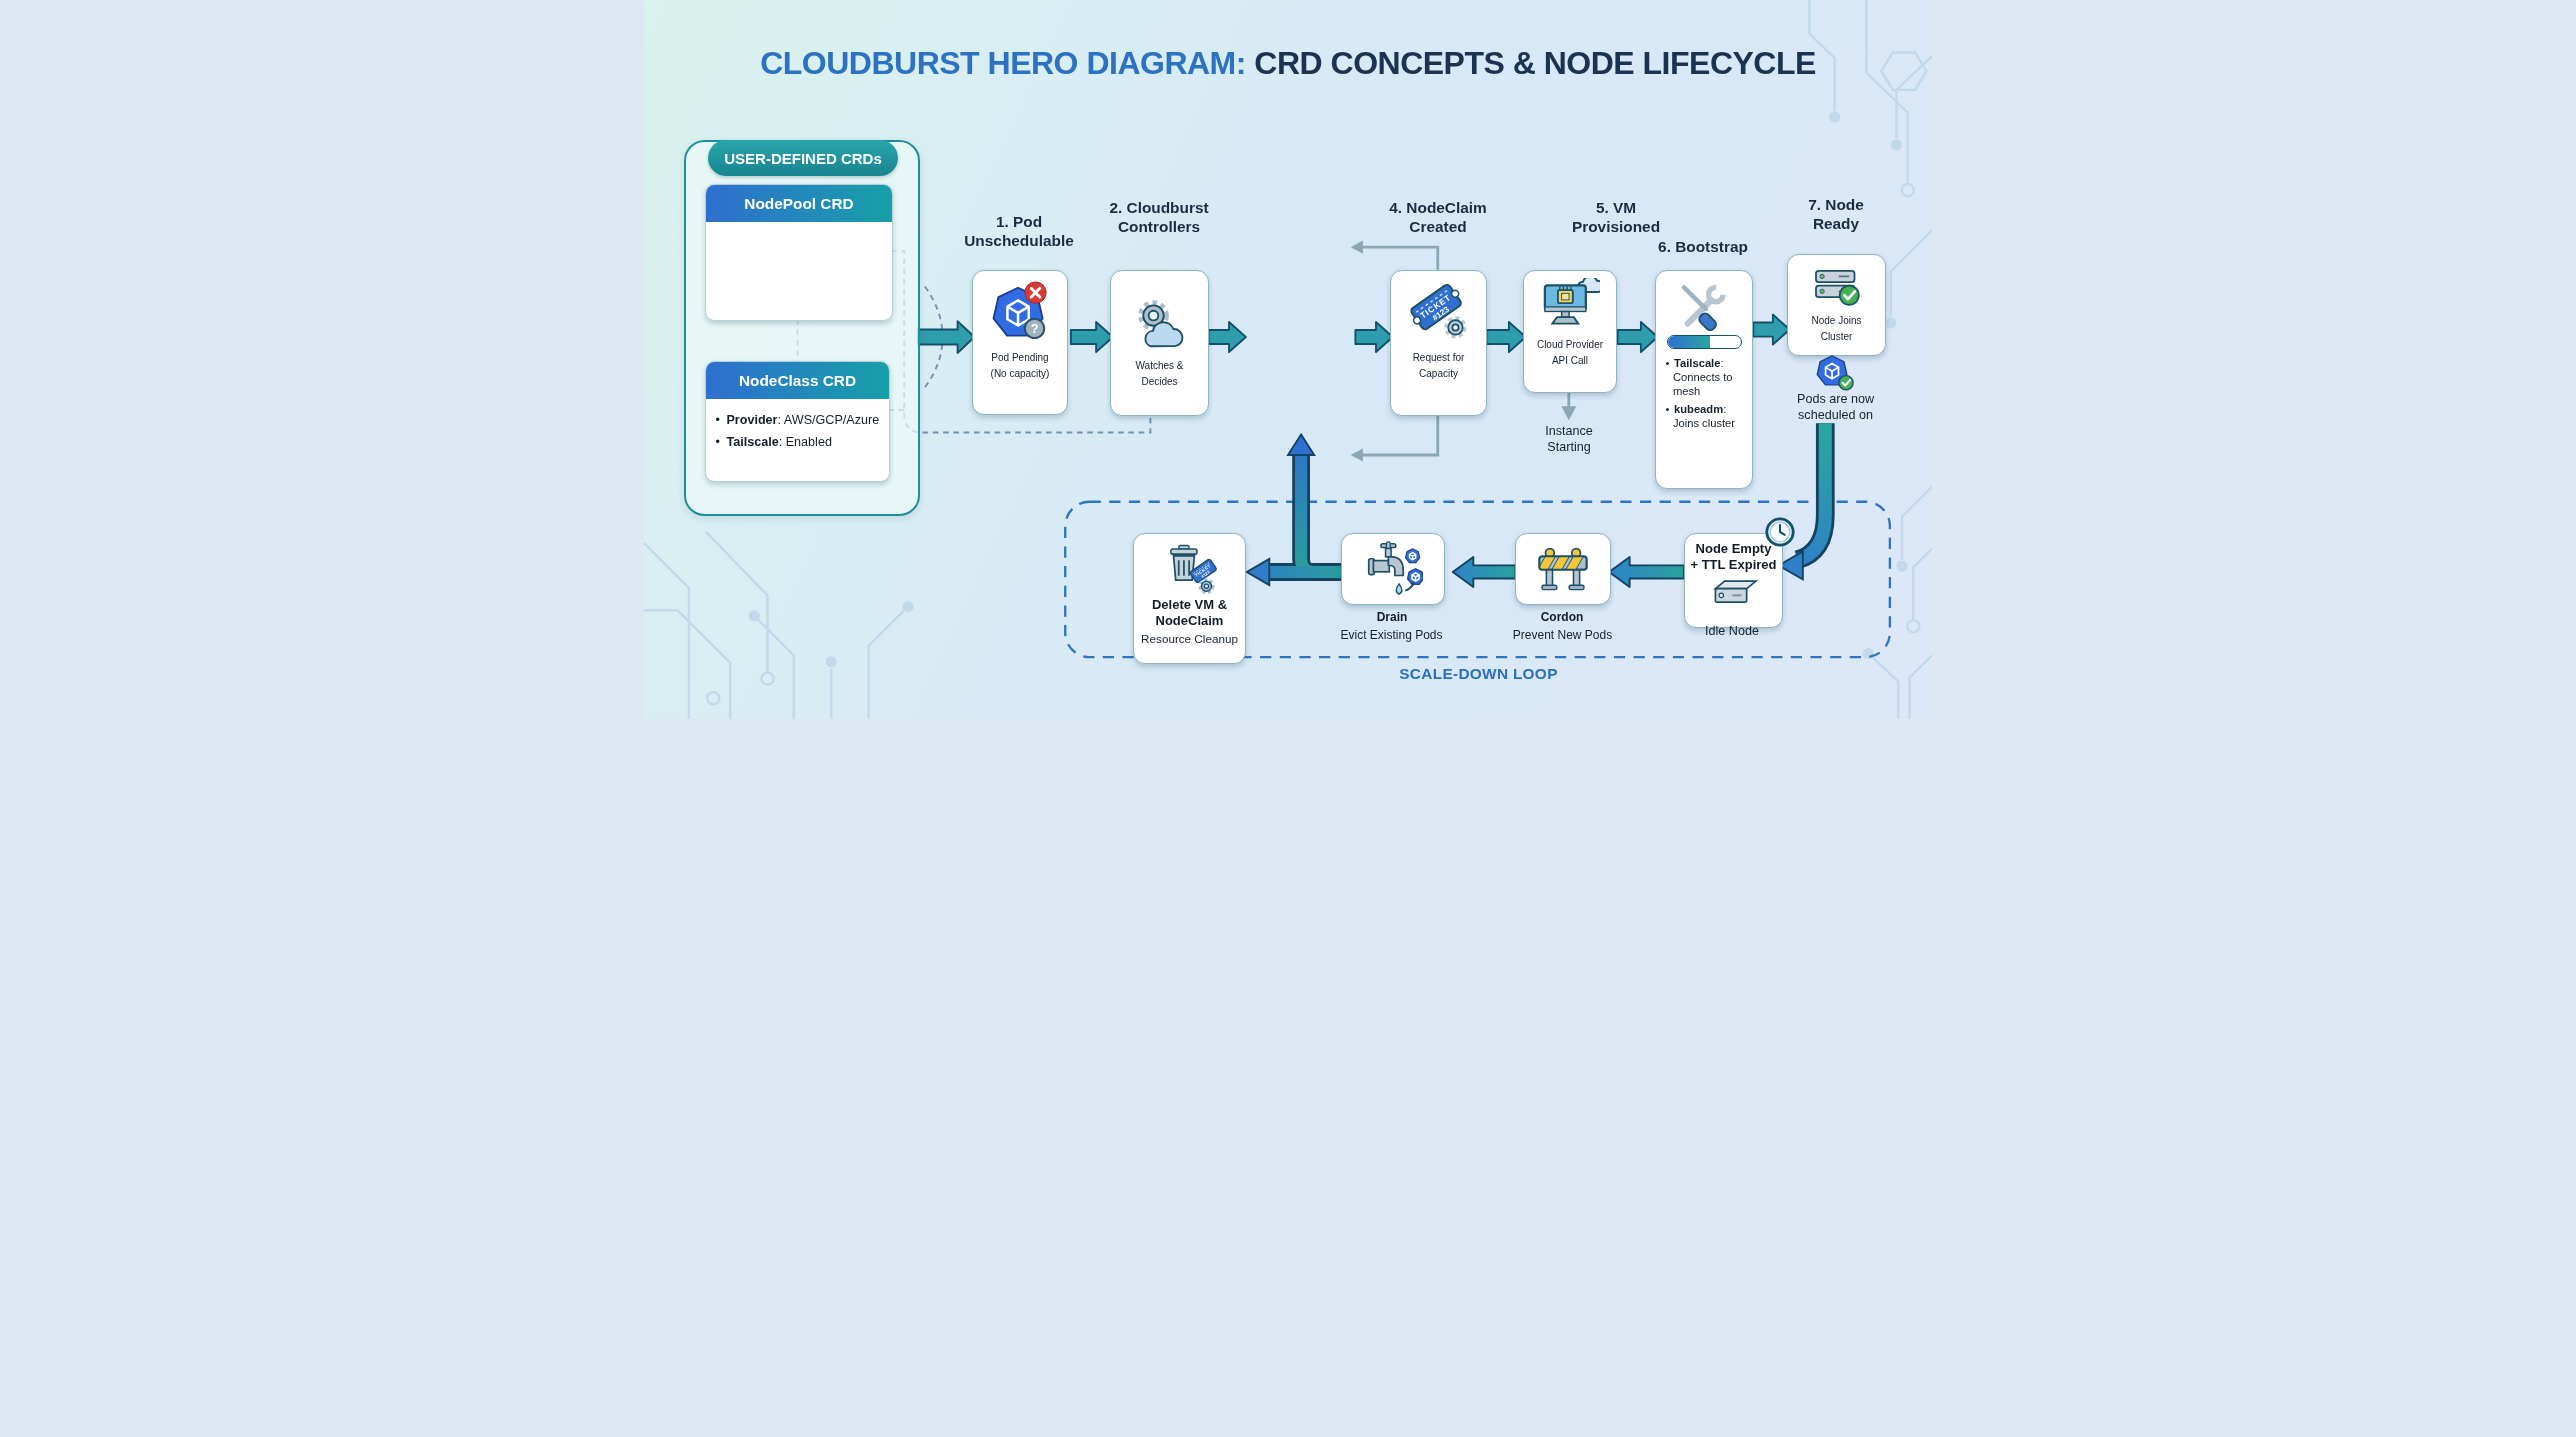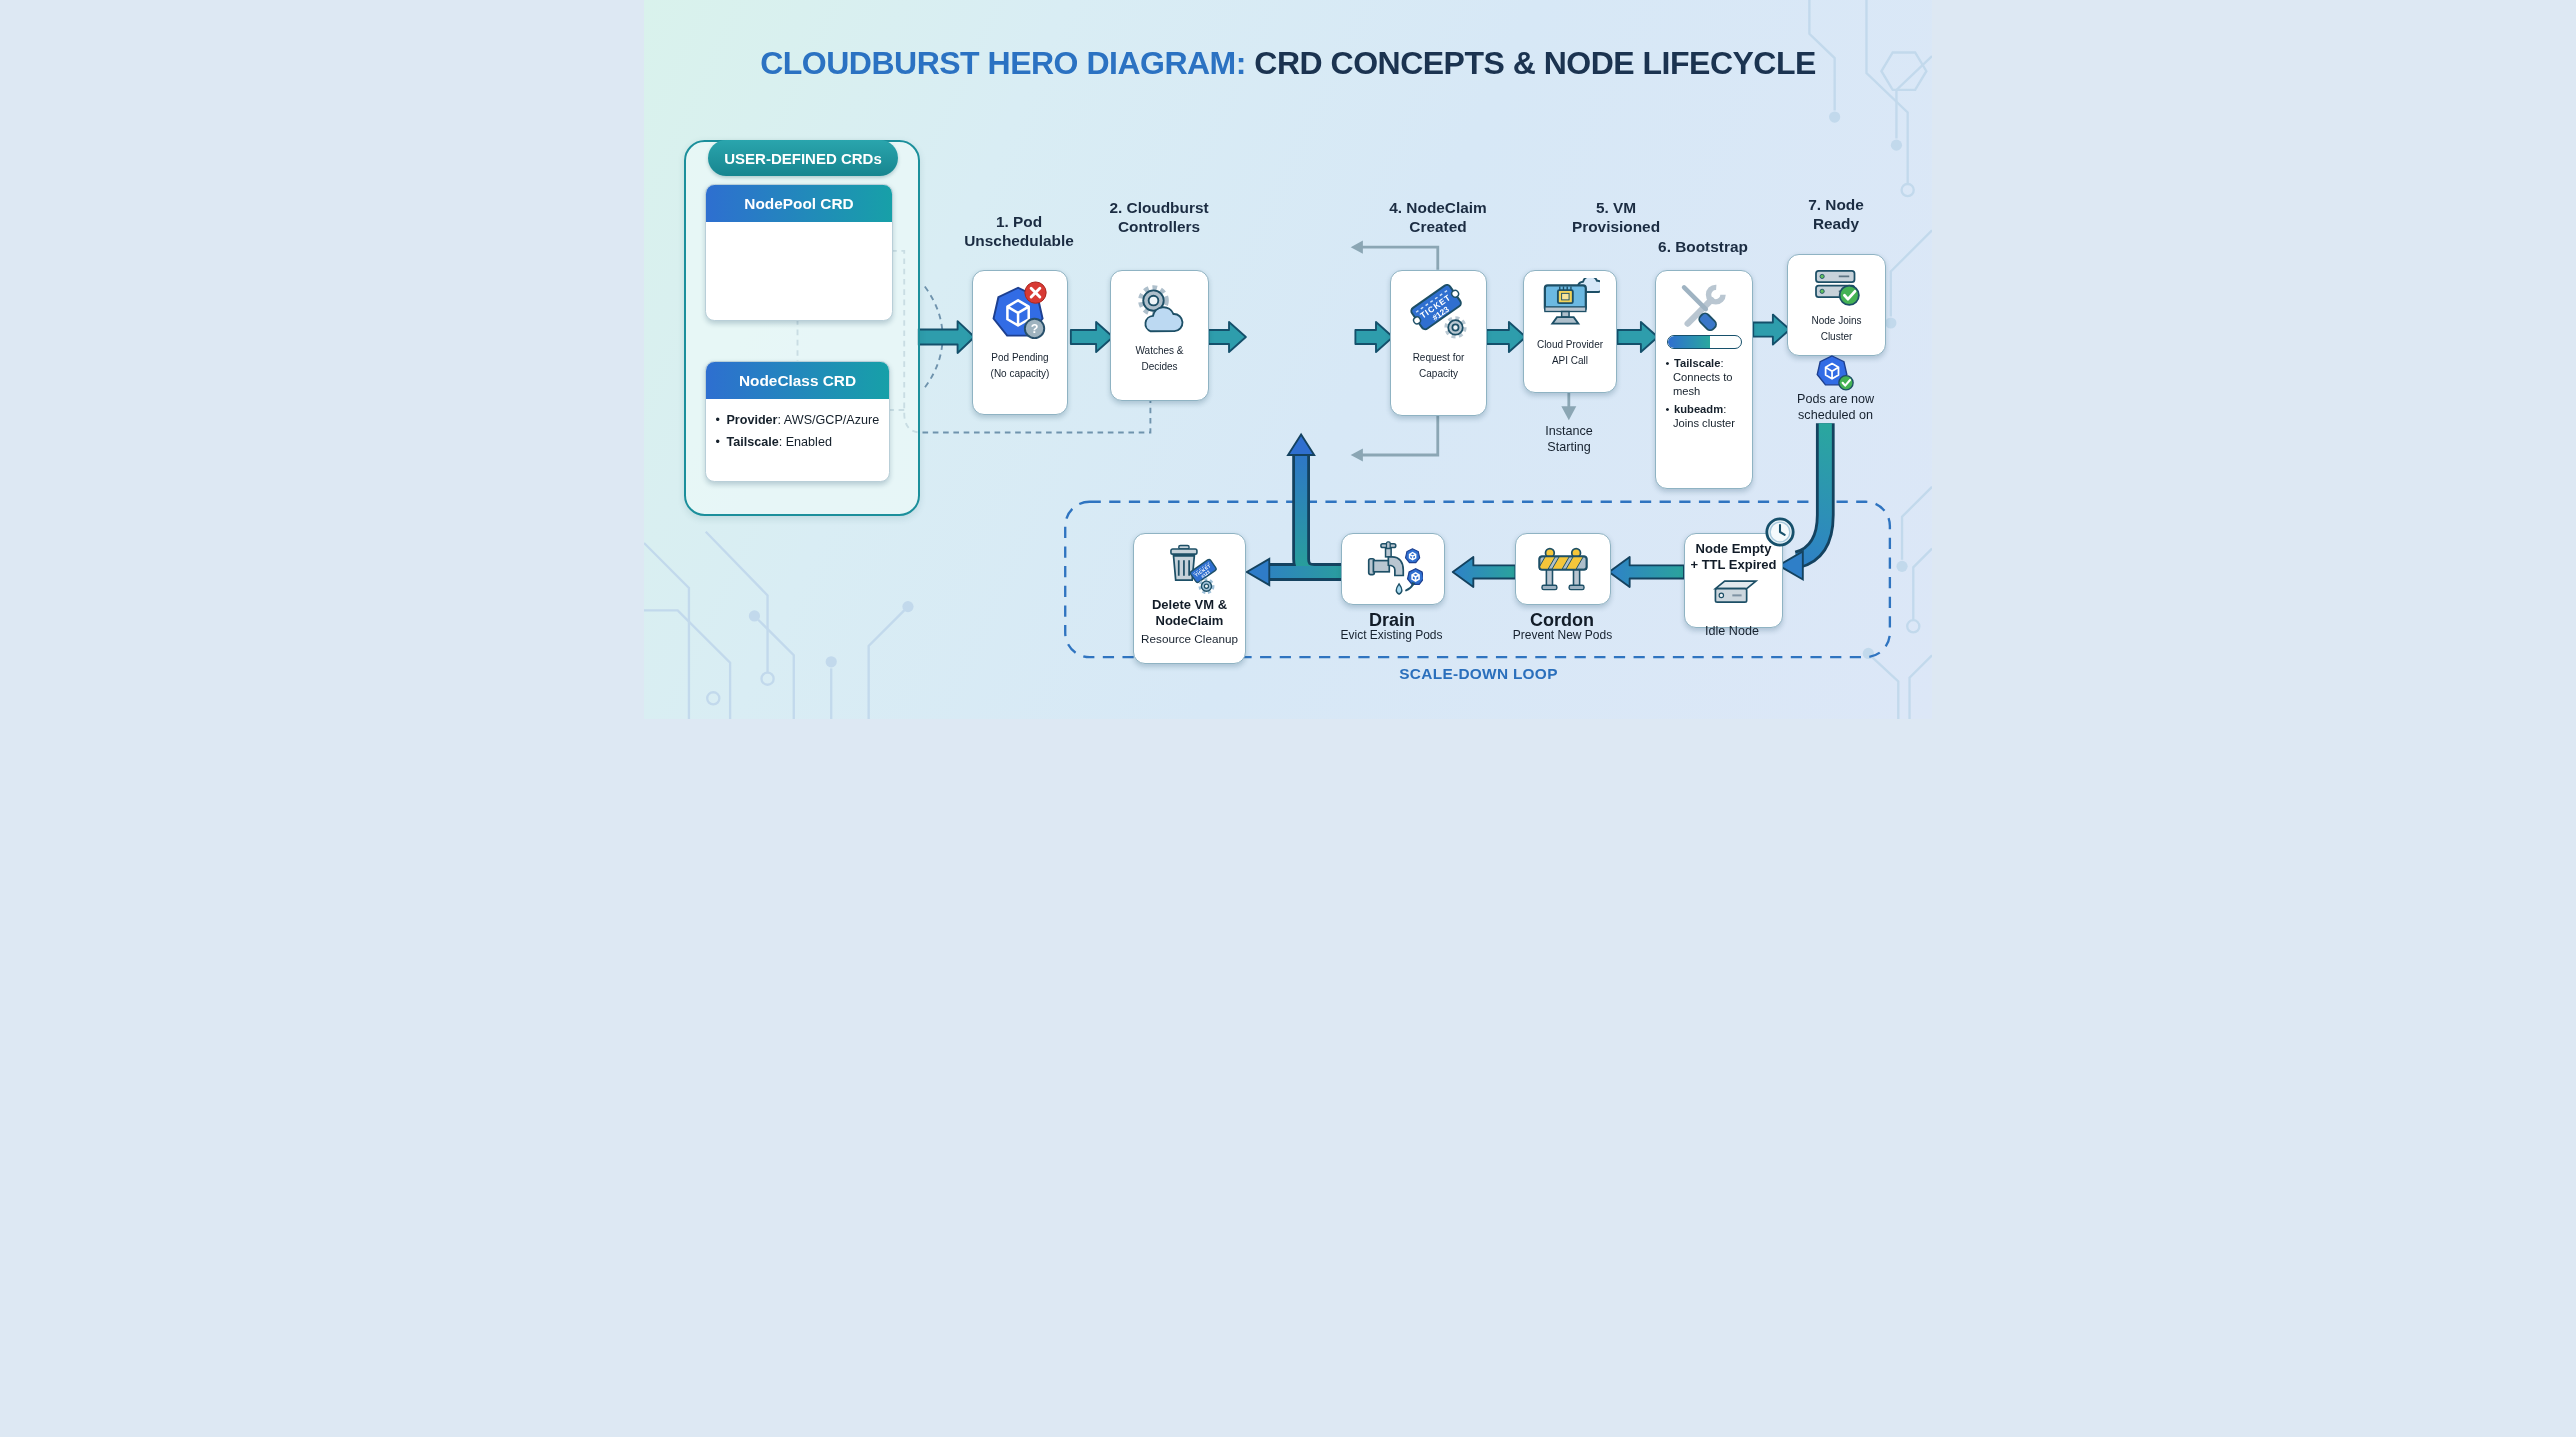--- a/index.html
+++ b/index.html
@@ -35,21 +35,21 @@
   #broker .t{font-weight:bold;font-size:16.4px;color:#121c28;margin-top:3.7px;}
   #broker .s{font-size:12.6px;line-height:16px;color:#16212e;text-align:center;margin-top:9.4px;}
   
   .b-list{margin:3.7px 0 0 0;padding:0 5.6px 0 9.4px;list-style:none;align-self:flex-start;}
   .b-list li{font-size:11.2px;line-height:13.6px;color:#15202b;margin:4.7px 0;text-indent:-7.5px;padding-left:7.5px;}
   .b-list li::before{content:"•";margin-right:4.7px;}
   .b-list .k{font-weight:bold;}
   .progress{width:73px;height:12px;border:1.9px solid #16506b;border-radius:7.5px;background:#fdfefe;overflow:hidden;margin-top:3.7px;}
   .progress .fill{height:100%;width:58%;border-radius:5.6px 0 0 5.6px;background:linear-gradient(90deg,#2f6fd0,#2aa79e);}
   
-  .loop-cap-t{position:absolute;text-align:center;font-weight:bold;font-size:18px;color:#121c28;}
+  .loop-cap-t{position:absolute;text-align:center;font-weight:bold;font-size:12px;color:#121c28;}
   .loop-cap-s{position:absolute;text-align:center;font-size:12px;color:#16212e;}
   #loop-label{position:absolute;left:713px;top:665px;width:243px;text-align:center;font-weight:bold;font-size:15.4px;color:#2a6fbc;letter-spacing:0.3px;}
   .bold-line{font-weight:bold;font-size:13px;line-height:16px;color:#121c28;text-align:center;}
 </style>
 </head>
 <body>
 
 <div id="stage">
 
   <svg class="abs" style="left:0;top:0" width="1288" height="719" viewBox="0 0 1376 768">
@@ -214,21 +214,21 @@
       <path d="M43.5,8.5 L52.5,17.5 M52.5,8.5 L43.5,17.5" stroke="#fff" stroke-width="3" stroke-linecap="round"></path>
       <circle cx="47" cy="50" r="10" fill="#9fb3bf" stroke="#28506b" stroke-width="2"></circle>
       <text x="47" y="55" text-anchor="middle" font-size="13" font-weight="bold" fill="#fff">?</text>
     </svg>
     <div class="cap" style="margin-top:7.5px;">
       <div>Pod Pending</div>
       <div>(No capacity)</div>
     </div>
   </div>
 
-  <div class="box" style="left:466px;top:270px;width:97px;height:119px;padding-top:10px;">
+  <div class="box" style="left:466px;top:270px;width:97px;height:119px;padding-top:25px;">
     <svg width="60" height="54" viewBox="0 0 64 58">
       <circle cx="25" cy="21" r="14" fill="none" stroke="#aebfcb" stroke-width="5" stroke-dasharray="5,4.2"></circle>
       <circle cx="25" cy="21" r="11" fill="#aebfcb" stroke="#1d4f66" stroke-width="2"></circle>
       <circle cx="25" cy="21" r="5.2" fill="#eef5f8" stroke="#1d4f66" stroke-width="2"></circle>
       <path d="M22,54 a8.5,8.5 0 0 1 2.5,-16.5 a11.5,11.5 0 0 1 22,-2 a7.5,7.5 0 0 1 1,18.3 z" fill="#bcd9f2" stroke="#1d4f66" stroke-width="2"></path>
     </svg>
     <div class="cap" style="margin-top:7.5px;">
       <div>Watches &amp;</div>
       <div>Decides</div>
     </div>

